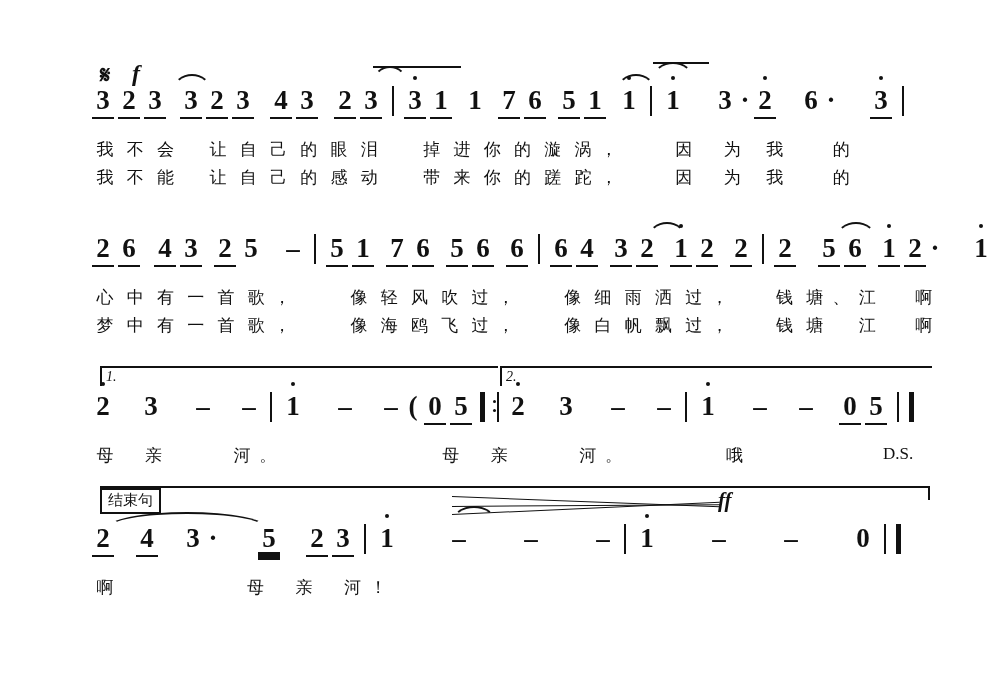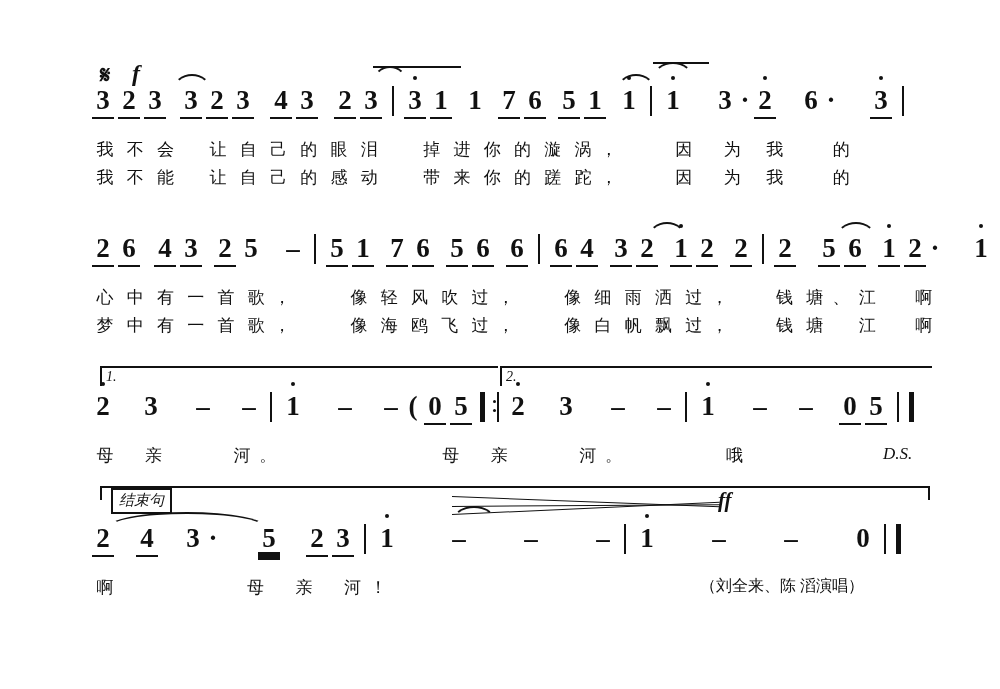--- a/index.html
+++ b/index.html
@@ -166,21 +166,20 @@
   }
 
   .segno {
     position: absolute;
     font-size: 24px;
     font-weight: 700;
   }
 
   .ds-mark {
     position: absolute;
-    font-style: italic;
     font-size: 17px;
     font-family: "Liberation Serif", serif;
   }
 
   .credit {
     position: absolute;
     font-size: 16px;
     font-family: "Liberation Serif", serif;
   }
 
@@ -499,21 +498,21 @@
       <span class="ly" style="width:26px">河</span>
       <span class="ly" style="width:16px">。</span>
       <span style="display:inline-block;width:92px"></span>
       <span class="ly" style="width:26px">哦</span>
     </div>
   </div>
 
   <div class="ds-mark" style="left:883px; top:444px;">D.S.</div>
 
   <div class="system-bracket" style="left:100px; top:486px; width:826px;"></div>
-  <div class="tag-box" style="left:111px; top:488px;font-style:italic;">结束句</div>
+  <div class="tag-box" style="left:100px; top:488px;">结束句</div>
 
   <div class="cresc-lines" style="left:452px; top:492px; width:280px; height:26px;">
     <i style="left:0; top:4px; width:268px; transform: rotate(2.2deg);"></i>
     <i style="left:0; top:14px; width:268px; transform: rotate(-0.4deg);"></i>
     <i style="left:0; top:22px; width:268px; transform: rotate(-2.6deg);"></i>
   </div>
   <div class="dyn" style="left:718px; top:488px; font-size:21px;">ff</div>
 
   <div class="slur" style="left:107px; top:512px; width:156px;"></div>
   <div class="slur" style="left:452px; top:506px; width:40px;"></div>
@@ -555,16 +554,15 @@
       <span style="display:inline-block;width:116px"></span>
       <span class="ly" style="width:26px">母</span>
       <span style="display:inline-block;width:14px"></span>
       <span class="ly" style="width:26px">亲</span>
       <span style="display:inline-block;width:14px"></span>
       <span class="ly" style="width:26px">河</span>
       <span class="ly" style="width:16px">！</span>
     </div>
   </div>
 
-  <div class="credit" style="left:700px; top:576px;">（刘全来、陈  滔演唱）</div>
 
 
 </div>
 
 </body></html>

